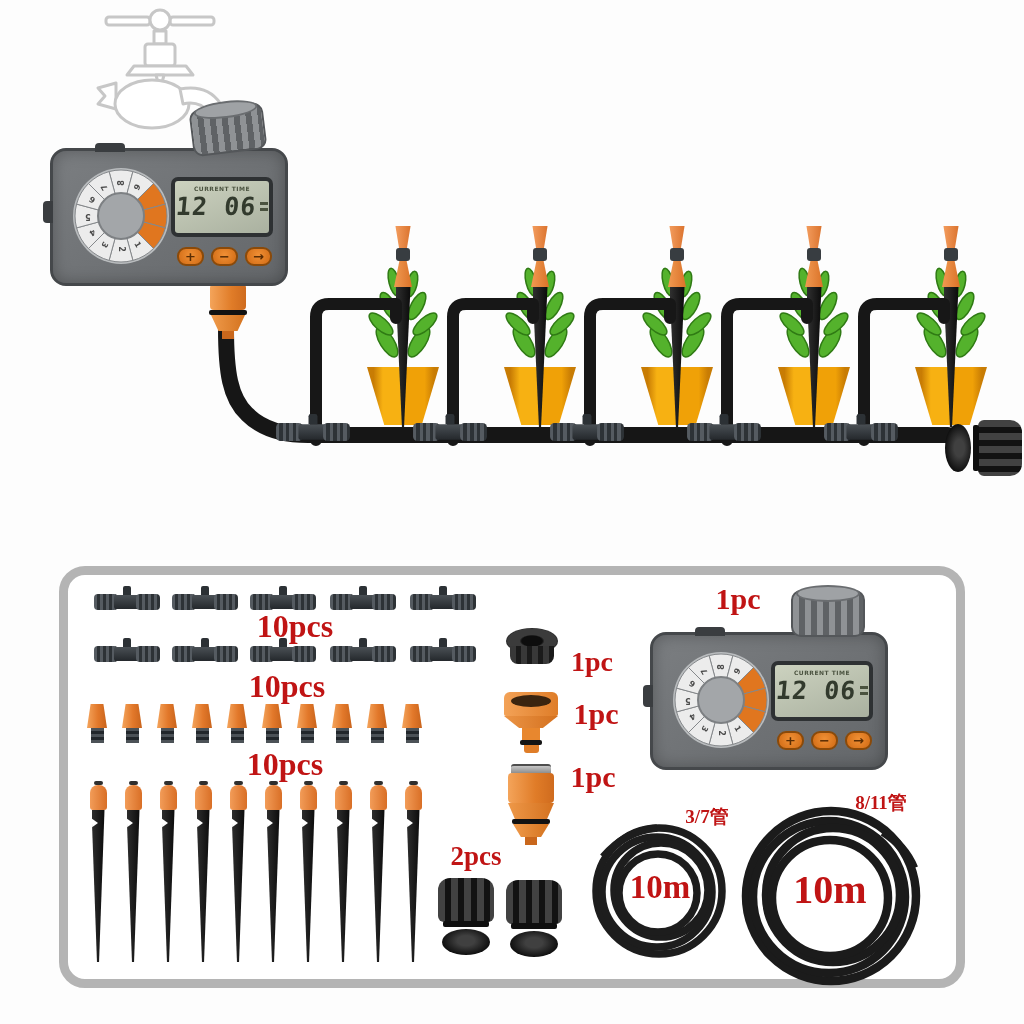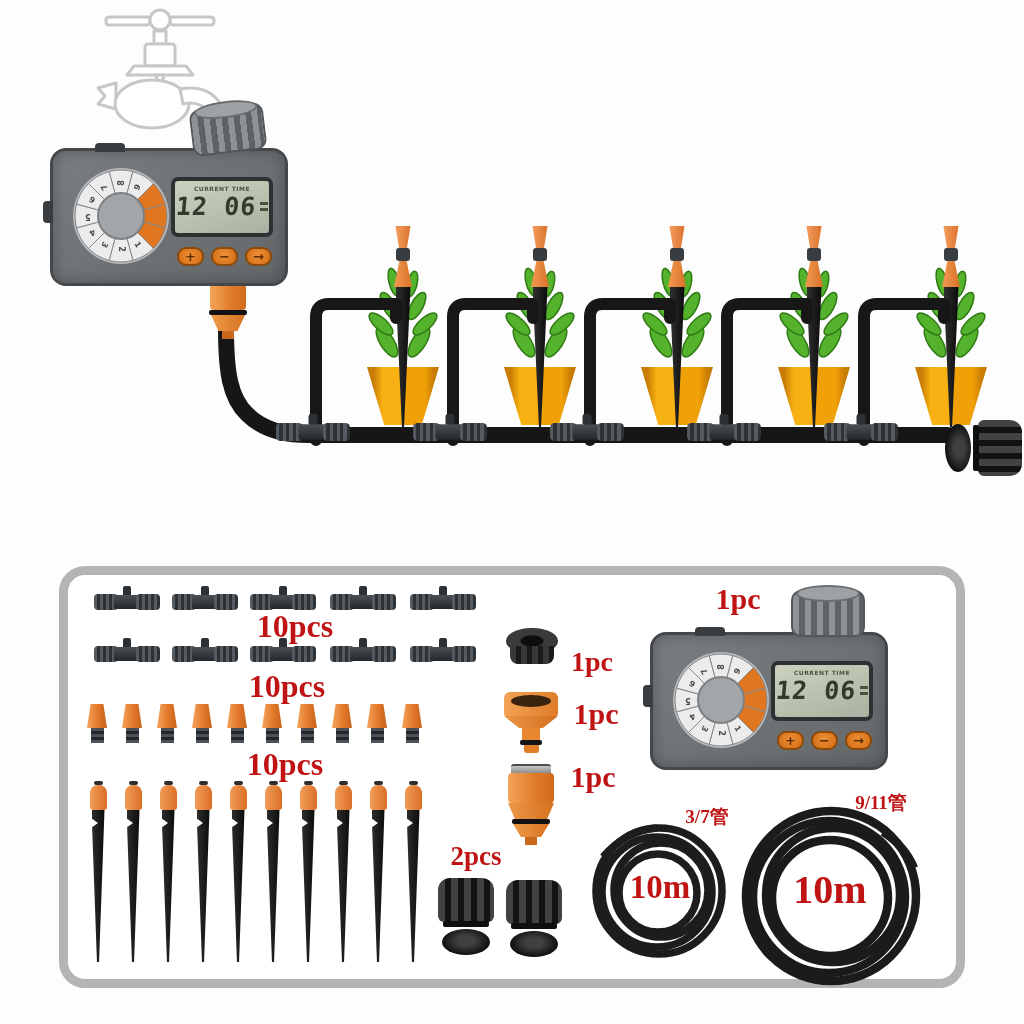--- a/index.html
+++ b/index.html
@@ -636,16 +636,16 @@
 
   <div class="qty" style="left:295px;top:608px;font-size:32px">10pcs</div>
   <div class="qty" style="left:287px;top:668px;font-size:32px">10pcs</div>
   <div class="qty" style="left:285px;top:746px;font-size:32px">10pcs</div>
   <div class="qty" style="left:476px;top:841px;font-size:27px">2pcs</div>
   <div class="qty" style="left:592px;top:646px;font-size:28px">1pc</div>
   <div class="qty" style="left:596px;top:697px;font-size:30px">1pc</div>
   <div class="qty" style="left:593px;top:760px;font-size:30px">1pc</div>
   <div class="qty" style="left:738px;top:582px;font-size:30px">1pc</div>
   <div class="qty" style="left:707px;top:804px;font-size:19px">3/7管</div>
-  <div class="qty" style="left:881px;top:790px;font-size:19px">9/11管</div>
+  <div class="qty" style="left:881px;top:790px;font-size:19px">8/11管</div>
   <div class="qty" style="left:660px;top:869px;font-size:33px">10m</div>
   <div class="qty" style="left:830px;top:866px;font-size:40px">10m</div>
 </div>
 
 </body></html>

